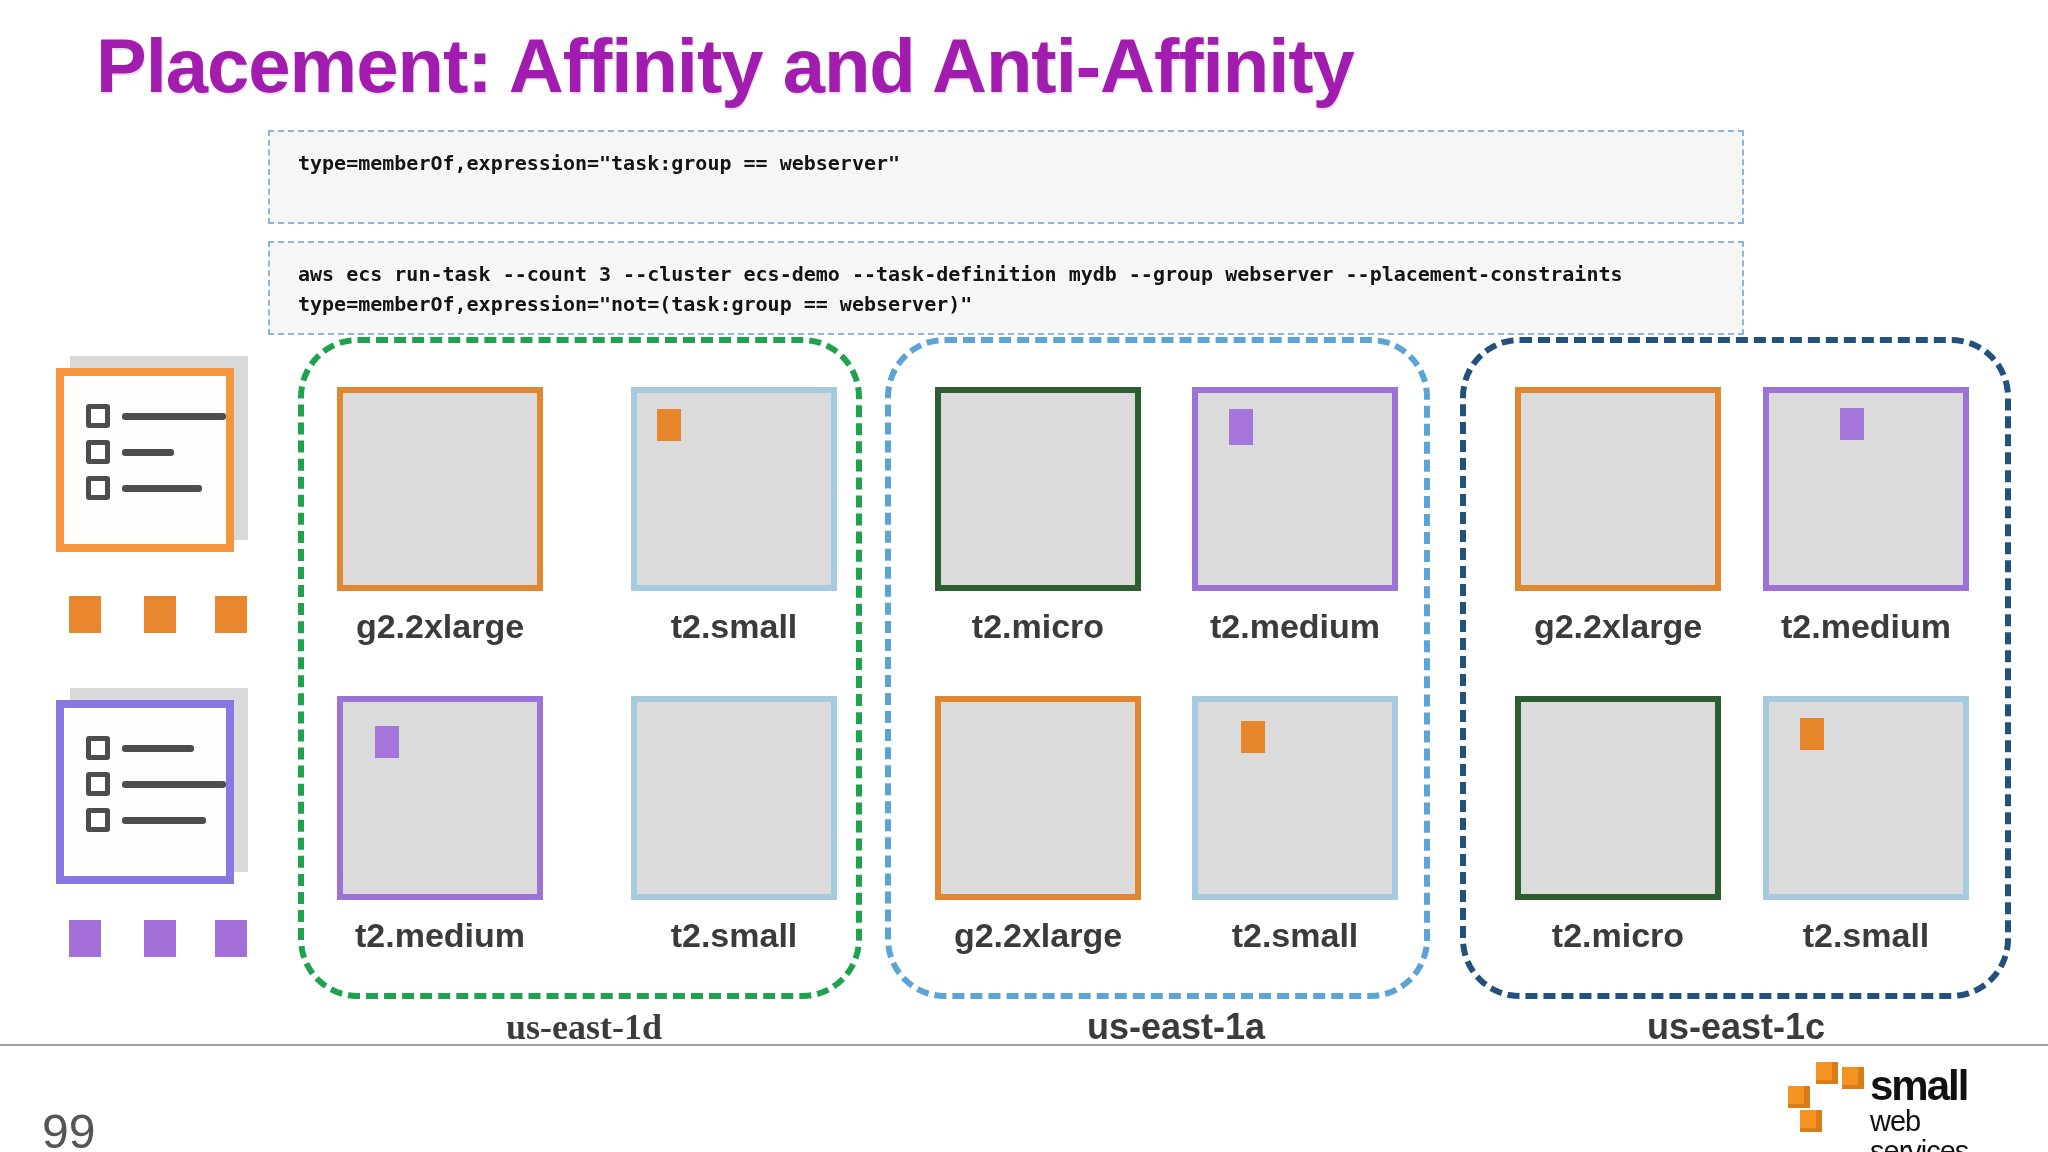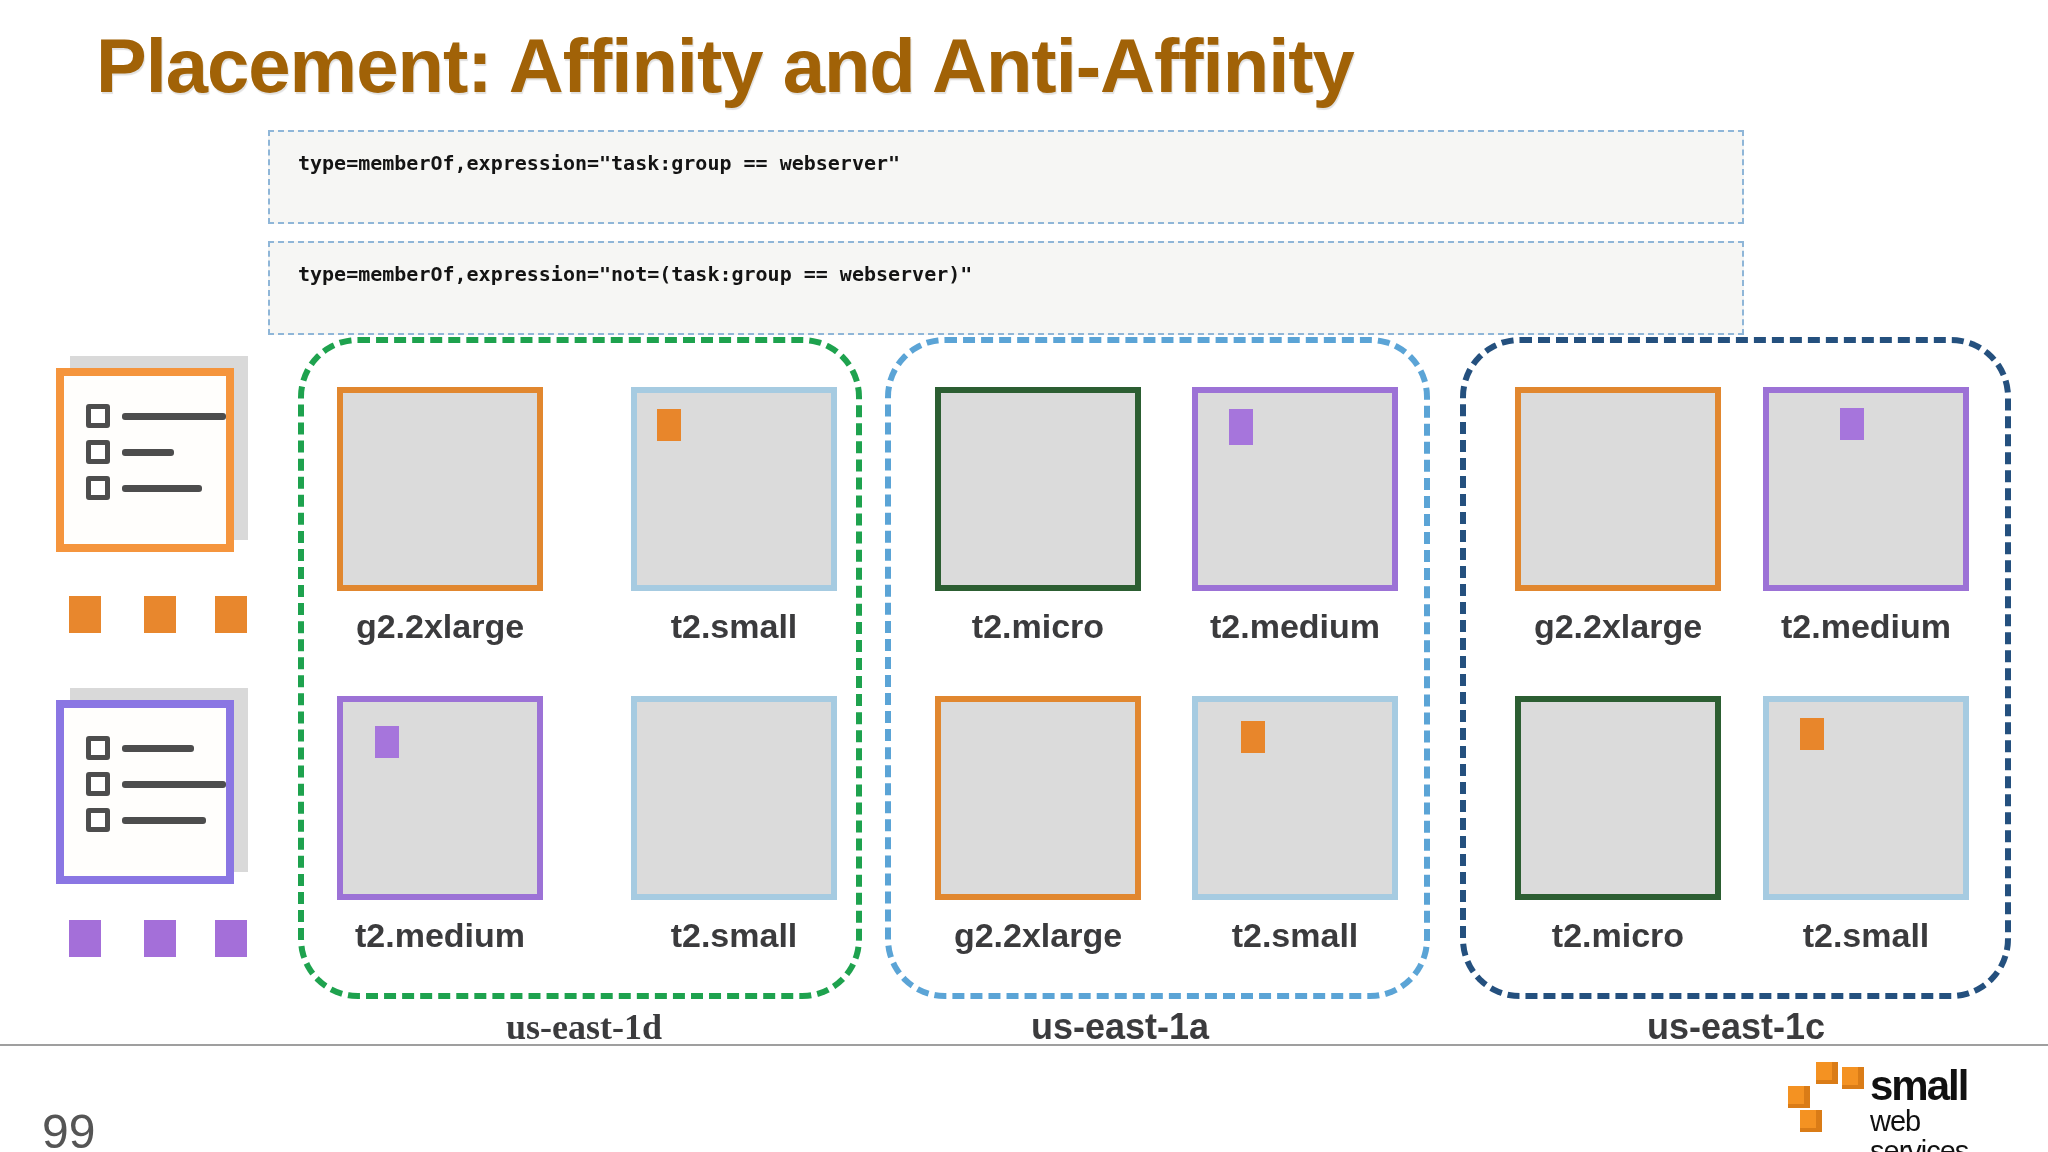--- a/index.html
+++ b/index.html
@@ -1,20 +1,20 @@
 <!DOCTYPE html>
 <html><head>
 <meta charset="utf-8">
 <style>
   html,body{margin:0;padding:0;}
   body{width:2048px;height:1152px;background:#ffffff;position:relative;overflow:hidden;
        font-family:"Liberation Sans",sans-serif;}
 
   
-  .title{position:absolute;left:96px;top:22px;font-size:76px;font-weight:bold;color:#a16207;
+  .title{position:absolute;left:96px;top:22px;font-size:76px;font-weight:bold;color:#a21caf;
          letter-spacing:-1px;text-shadow:1px 2px 1px rgba(0,0,0,0.12);white-space:nowrap;}
 
   
   .code{position:absolute;left:268px;width:1476px;height:94px;background:#f6f6f4;
         border:2px dashed #8fb6d8;box-sizing:border-box;padding:16px 0 0 28px;}
   .code-line{font-family:"DejaVu Sans Mono",monospace;font-weight:bold;font-size:20px;
              line-height:30px;color:#141414;white-space:pre;}
 
   
   .tdcard{position:absolute;width:178px;height:184px;}
@@ -67,20 +67,21 @@
 </style>
 </head>
 <body>
 
 <div class="title">Placement: Affinity and Anti-Affinity</div>
 
 <div class="code" style="top:130px;">
   <div class="code-line">type=memberOf,expression="task:group == webserver"</div>
 </div>
 <div class="code" style="top:241px;">
+  <div class="code-line">aws ecs run-task --count 3 --cluster ecs-demo --task-definition mydb --group webserver --placement-constraints</div>
   <div class="code-line">type=memberOf,expression="not=(task:group == webserver)"</div>
 </div>
 
 <div class="tdcard" style="left:56px;top:368px;">
   <div class="shadow"></div>
   <div class="face">
     <div class="td-row">
         <span class="td-bullet"></span>
         <span class="td-line" style="width:104px;"></span>
       </div>
@@ -184,21 +185,21 @@
   </div>
   <div class="cell" style="left:297px;top:353px;">
     <div class="ibox b-lightblue">
       <div class="task orange" style="left:31px;top:16px;"></div>
     </div>
     <div class="ilabel">t2.small</div>
   </div>
 </div>
 
 <div class="az-label" style="left:584px;font-family:Liberation Serif, serif;">us-east-1d</div>
-<div class="az-label" style="left:1120px;">us-east-1a</div>
+<div class="az-label" style="left:1176px;">us-east-1a</div>
 <div class="az-label" style="left:1736px;">us-east-1c</div>
 
 <div class="footer-line"></div>
 <div class="page-num">99</div>
 
 <div class="awslogo">
   <div class="cubes">
     <div class="cube" style="left:32px;top:0px;"></div>
     <div class="cube" style="left:58px;top:5px;"></div>
     <div class="cube" style="left:4px;top:24px;"></div>

